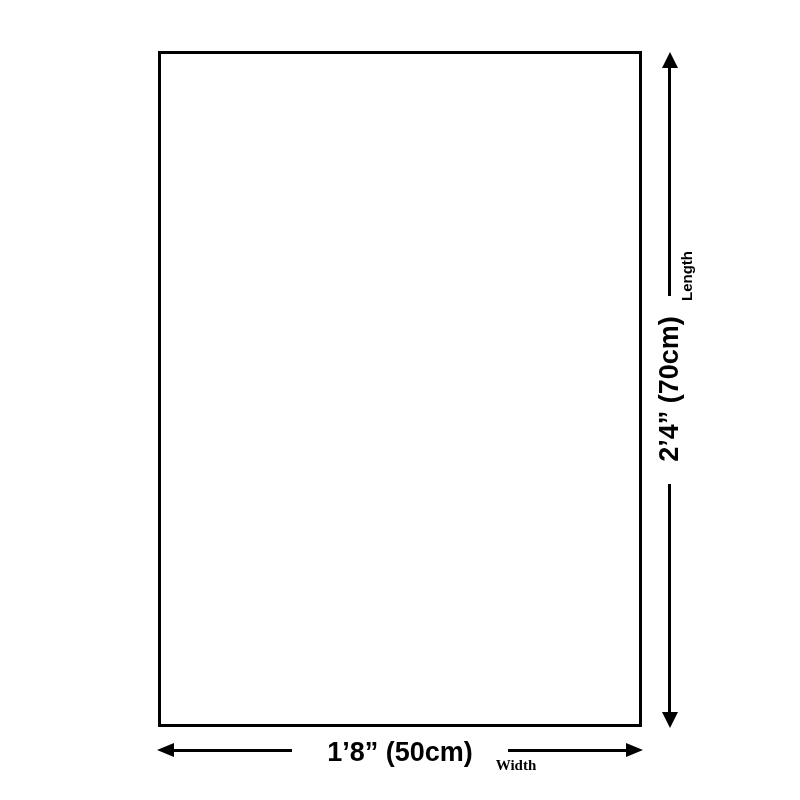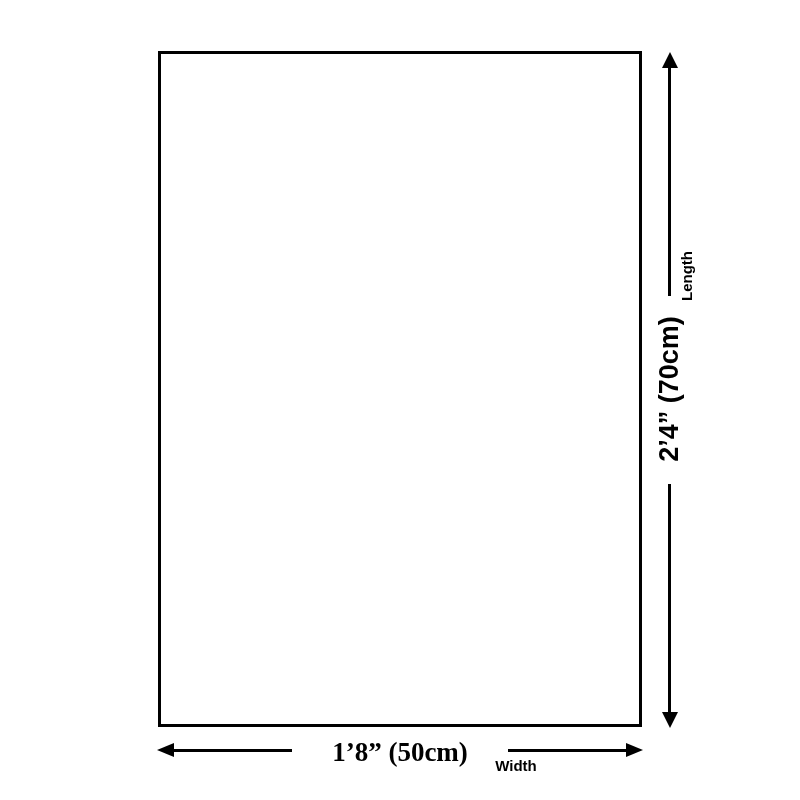--- a/index.html
+++ b/index.html
@@ -77,26 +77,26 @@
   }
   .len-label {
     left: 686px; top: 276px;
     font-size: 15px;
     transform: translate(-50%, -50%) rotate(-90deg);
   }
   .wid-value {
     left: 400px; top: 752px;
     font-size: 27px;
     transform: translate(-50%, -50%);
-    font-family: Liberation Serif, serif;
   }
   .wid-label {
     left: 516px; top: 765px;
     font-size: 15px;
     transform: translate(-50%, -50%);
+    font-family: Liberation Serif, serif;
   }
 </style>
 </head>
 <body style="background: rgb(255, 255, 255);">
 
 <div class="stage">
 
   <div class="outline"></div>
 
   <div class="seg seg-v-top"></div>

